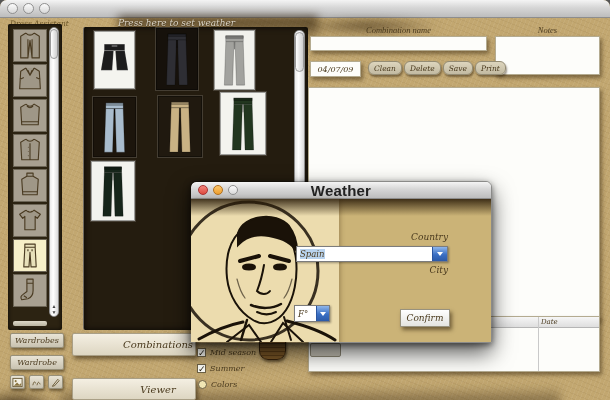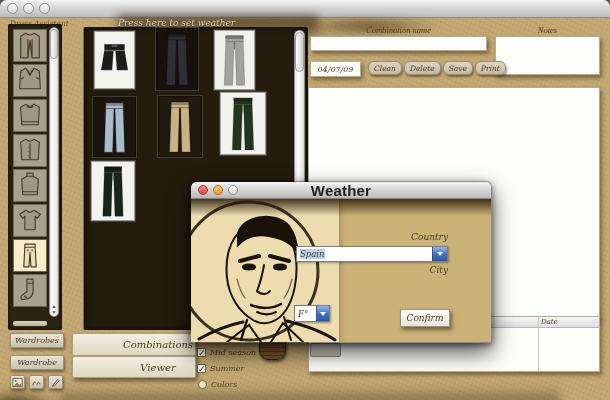--- a/index.html
+++ b/index.html
@@ -329,21 +329,21 @@
 
   <div class="whitebox" style="left:308px; top:316px; width:292px; height:56px;">
     <div class="table-head"></div>
     <div class="table-divider"></div>
     <div class="date-head hand">Date</div>
   </div>
 
   <div class="big-btn hand" style="left:72px; top:333px; width:124px; height:23px;">
     <span>Combinations</span>
   </div>
-  <div class="big-btn hand" style="left:72px; top:356px; width:124px; height:22px;">
+  <div class="big-btn hand" style="left:72px; top:378px; width:124px; height:22px;">
     <span>Viewer</span>
   </div>
 
   <div class="filter" style="left:197px; top:348px;">
     <span class="fbox">✓</span>
     <span class="flabel hand">Mid season</span>
   </div>
   <div class="filter" style="left:197px; top:364px;">
     <span class="fbox">✓</span>
     <span class="flabel hand">Summer</span>

